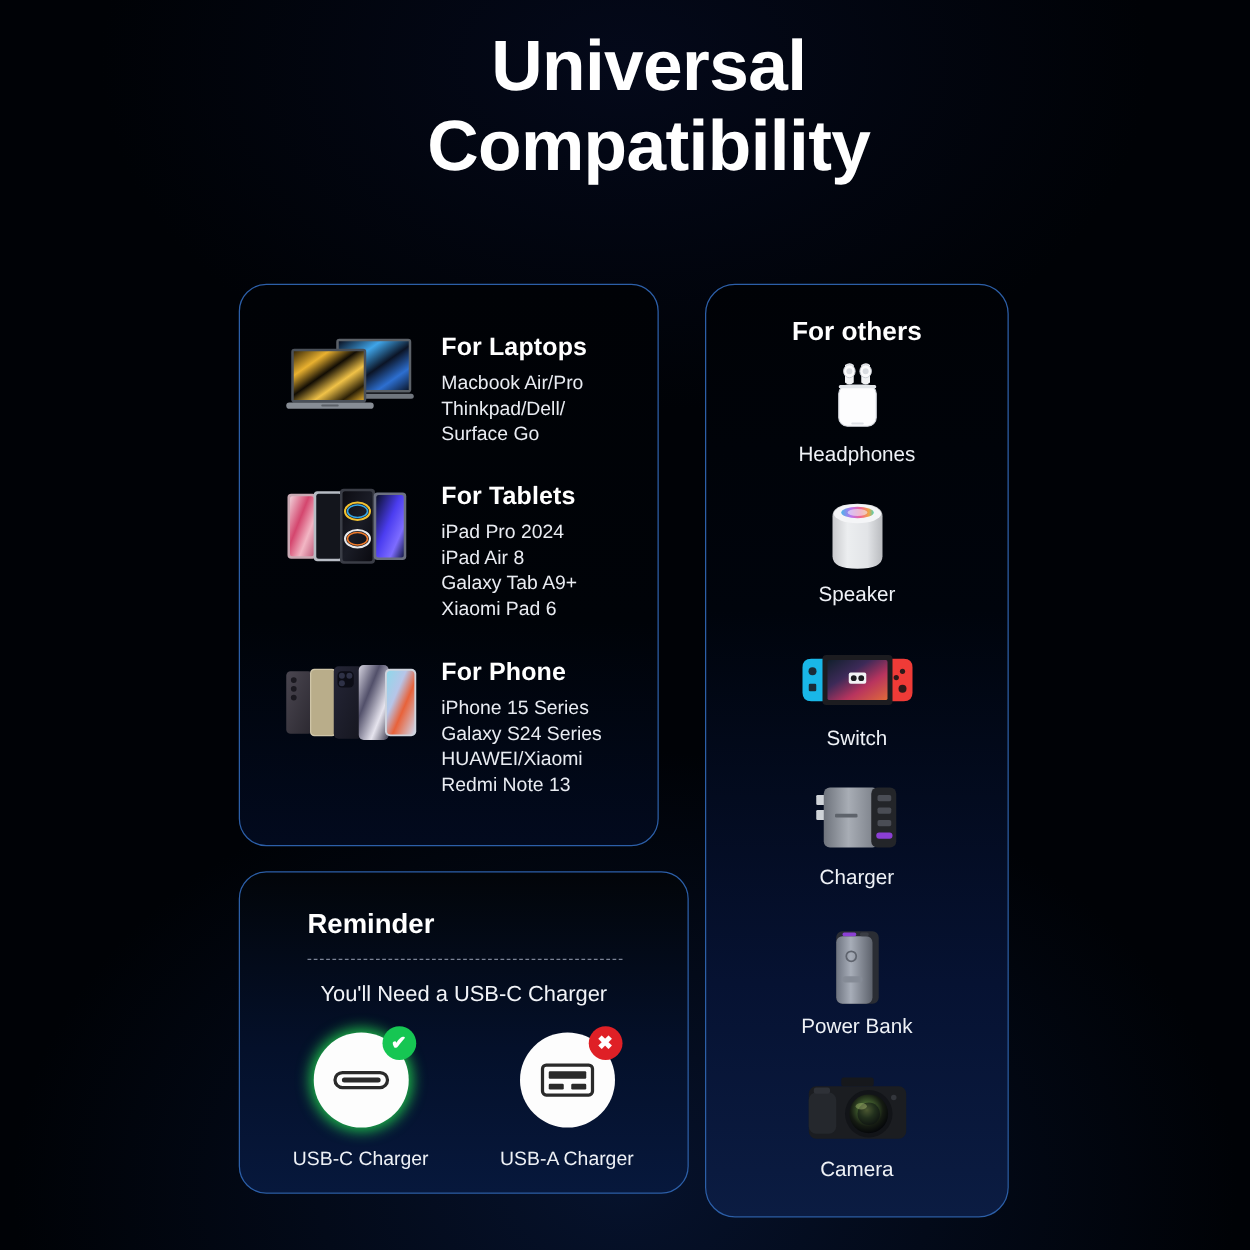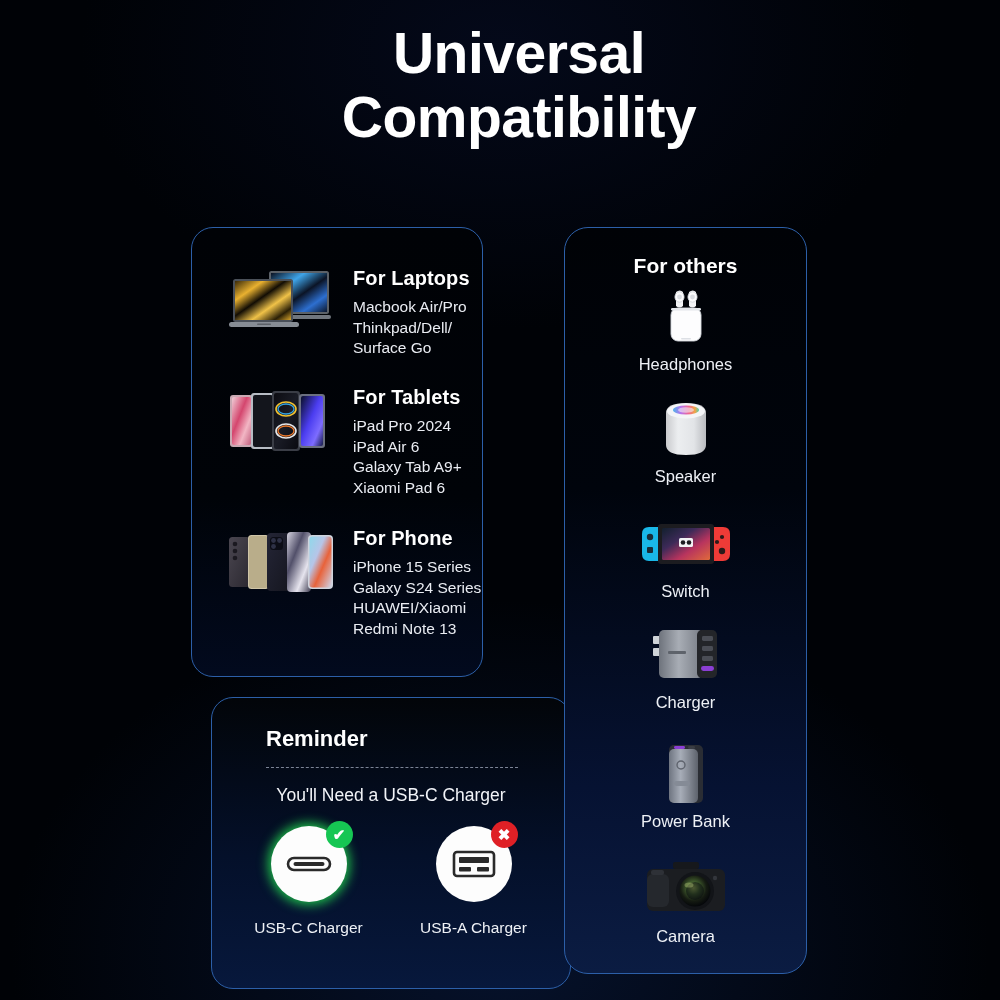--- a/index.html
+++ b/index.html
@@ -33,27 +33,26 @@
   .title span { display:block; }
 
   
   .card {
     position:absolute;
     border:1px solid #2c5fa8;
     border-radius:22px;
     overflow:hidden;
   }
   .card-devices {
-    left:191px; top:227px; width:292px; height:450px;
+    left:191px; top:227px; width:336px; height:450px;
     background:linear-gradient(180deg,#000206 0%,#000308 60%,#020a1e 100%);
   }
   .card-reminder {
-    left:191px; top:697px; width:360px; height:292px;
+    left:191px; top:697px; width:360px; height:258px;
     background:linear-gradient(180deg,#020509 0%,#04102a 55%,#07183c 100%);
-    margin-left:20px;
   }
   .card-others {
     left:564px; top:227px; width:243px; height:747px;
     background:linear-gradient(180deg,#000206 0%,#00040c 35%,#061232 75%,#0b1c42 100%);
     border-radius:24px;
   }
 
   
   .dev-row {
     position:absolute;
@@ -223,21 +222,21 @@
           <ellipse cx="59" cy="46" rx="8" ry="5" fill="none" stroke="#f07a2a" stroke-width="1.3"></ellipse>
 
           <rect x="72" y="9" width="26" height="54" rx="3" fill="#6b7080"></rect>
           <rect x="74" y="11" width="22" height="50" rx="2" fill="url(#tViolet)"></rect>
         </svg>
       </div>
       <div class="txt">
         <div class="dev-title">For Tablets</div>
         <div class="dev-list">
           <div>iPad Pro 2024</div>
-          <div>iPad Air 6</div>
+          <div>iPad Air 8</div>
           <div>Galaxy Tab A9+</div>
           <div>Xiaomi Pad 6</div>
         </div>
       </div>
     </div>
 
     <div class="dev-row" id="row-phone">
       <div class="thumb">
         <svg width="108" height="72" viewBox="0 0 108 72" aria-hidden="true">
           <defs>

